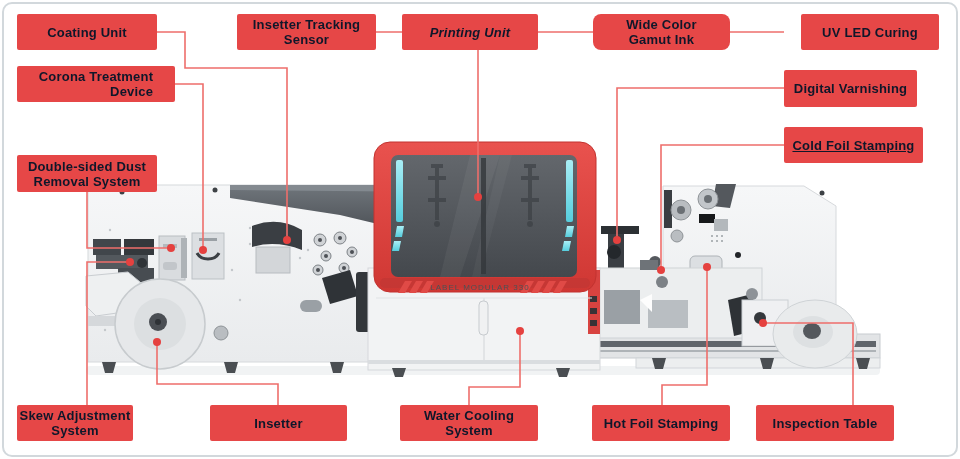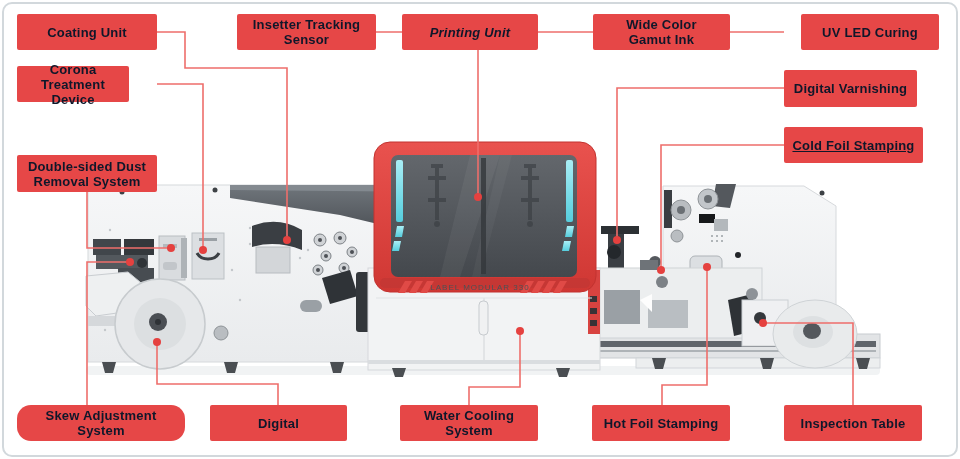--- a/index.html
+++ b/index.html
@@ -264,32 +264,32 @@
       <circle cx="707" cy="267" r="4" fill="#e5413f"></circle>
       <polyline points="853,405 853,323 763,323" fill="none" stroke="#ee6e6b" stroke-width="1.6"></polyline>
       <circle cx="763" cy="323" r="4" fill="#e5413f"></circle>
     </svg>
 
   <div id="callouts">
       <div class="callout" style="left: 17px; top: 14px; width: 140px; height: 36px;">Coating Unit</div>
       <div class="callout" style="left: 208px; top: 14px; width: 139px; height: 36px; margin-left: 29px;">Insetter Tracking
 Sensor</div>
       <div class="callout" style="left: 402px; top: 14px; width: 136px; height: 36px; font-style: italic;">Printing Unit</div>
-      <div class="callout" style="left: 593px; top: 14px; width: 137px; height: 36px;">Wide Color
+      <div class="callout" style="left: 593px; top: 14px; width: 137px; height: 36px; border-radius: 8px;">Wide Color
 Gamut Ink</div>
       <div class="callout" style="left: 801px; top: 14px; width: 138px; height: 36px;">UV LED Curing</div>
-      <div class="callout" style="left: 17px; top: 66px; width: 112px; height: 36px;">Corona Treatment
+      <div class="callout" style="left: 17px; top: 66px; width: 158px; height: 36px; text-align: right;">Corona Treatment
 Device</div>
       <div class="callout" style="left: 17px; top: 123px; width: 140px; height: 37px; margin-top: 32px;">Double-sided Dust
 Removal System</div>
       <div class="callout" style="left: 784px; top: 70px; width: 133px; height: 37px;">Digital Varnishing</div>
       <div class="callout" style="left: 784px; top: 127px; width: 139px; height: 36px; text-decoration: underline;">Cold Foil Stamping</div>
-      <div class="callout" style="left: 17px; top: 405px; width: 168px; height: 36px; border-radius: 14px;">Skew Adjustment
+      <div class="callout" style="left: 17px; top: 405px; width: 116px; height: 36px;">Skew Adjustment
 System</div>
-      <div class="callout" style="left: 210px; top: 405px; width: 137px; height: 36px;">Digital</div>
+      <div class="callout" style="left: 210px; top: 405px; width: 137px; height: 36px;">Insetter</div>
       <div class="callout" style="left: 400px; top: 405px; width: 138px; height: 36px;">Water Cooling
 System</div>
       <div class="callout" style="left: 592px; top: 405px; width: 138px; height: 36px;">Hot Foil Stamping</div>
-      <div class="callout" style="left: 784px; top: 405px; width: 138px; height: 36px;">Inspection Table</div>
+      <div class="callout" style="left: 756px; top: 405px; width: 138px; height: 36px;">Inspection Table</div>
     </div>
 
   <div class="frame-border"></div>
 </div>
 
 </body></html>

